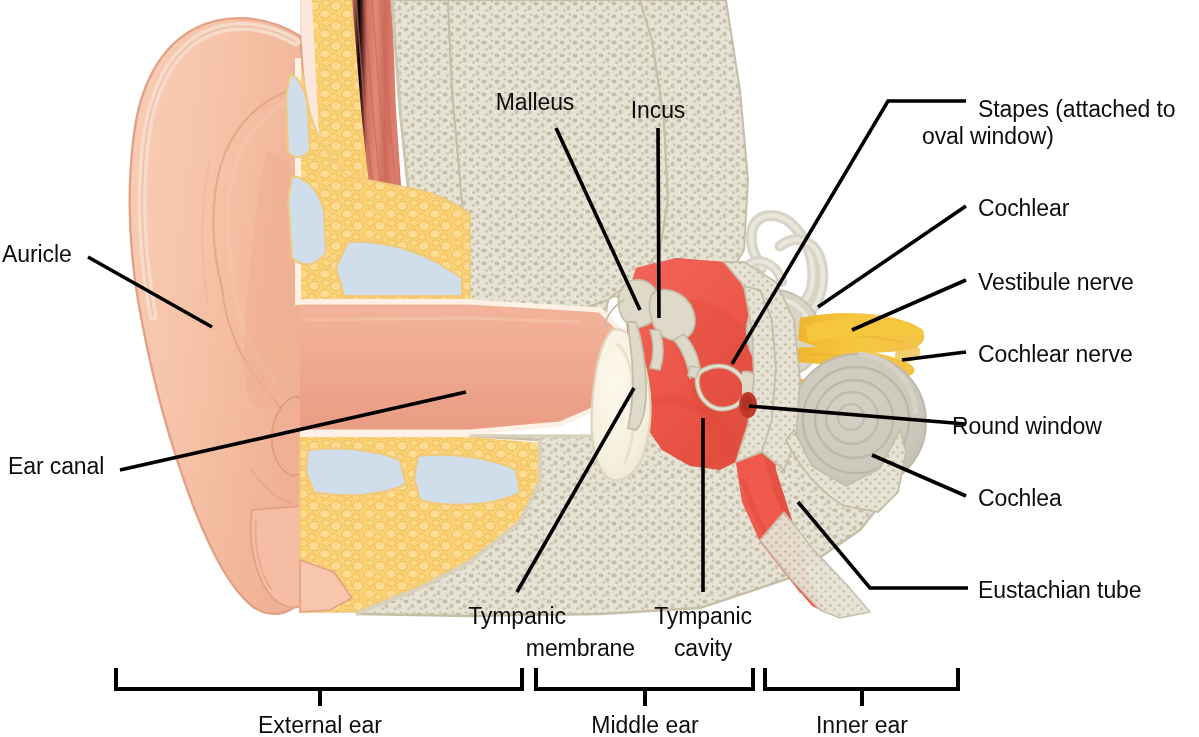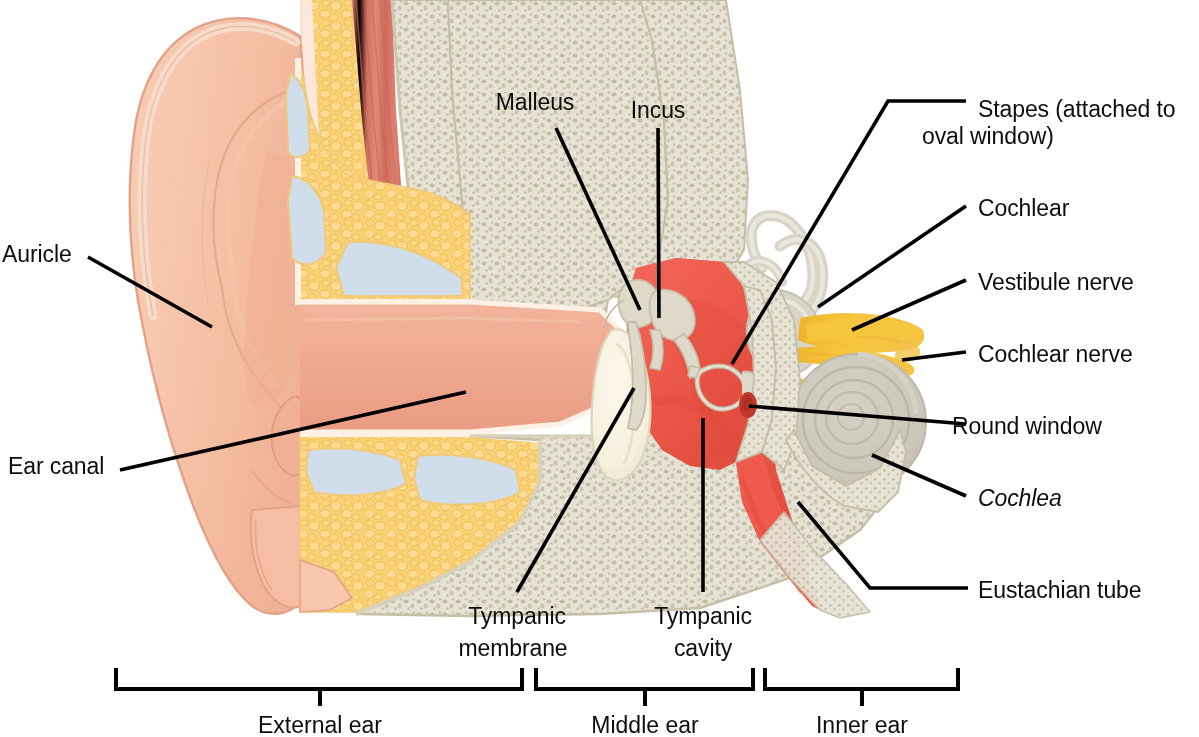--- a/index.html
+++ b/index.html
@@ -380,26 +380,26 @@
   <div class="lbl right" style="left:922px; top:122px;">oval window)</div>
 
   <div class="lbl right" style="left:978px; top:194px;">Cochlear</div>
 
   <div class="lbl right" style="left:978px; top:268px;">Vestibule nerve</div>
 
   <div class="lbl right" style="left:978px; top:340px;text-align:right;">Cochlear nerve</div>
 
   <div class="lbl right" style="left:952px; top:412px;text-align:center;">Round window</div>
 
-  <div class="lbl right" style="left:978px; top:484px;font-style:italic;">Cochlea</div>
+  <div class="lbl right" style="left:978px; top:484px;">Cochlea</div>
 
   <div class="lbl right" style="left:978px; top:576px;">Eustachian tube</div>
 
   <div class="lbl center" style="left:424px; top:602px; width:186px;">Tympanic</div>
-  <div class="lbl center" style="left:420px; top:634px; width:186px;">membrane</div>
+  <div class="lbl center" style="left:449px; top:634px; width:186px;text-align:right;">membrane</div>
 
   <div class="lbl center" style="left:622px; top:602px; width:162px;">Tympanic</div>
   <div class="lbl center" style="left:622px; top:634px; width:162px;text-align:center;">cavity</div>
 
   <div class="seg-lbl" style="left:220px; top:712px; width:200px;">External ear</div>
   <div class="seg-lbl" style="left:555px; top:712px; width:180px;">Middle ear</div>
   <div class="seg-lbl" style="left:782px; top:712px; width:160px;">Inner ear</div>
 
 </div>
 

